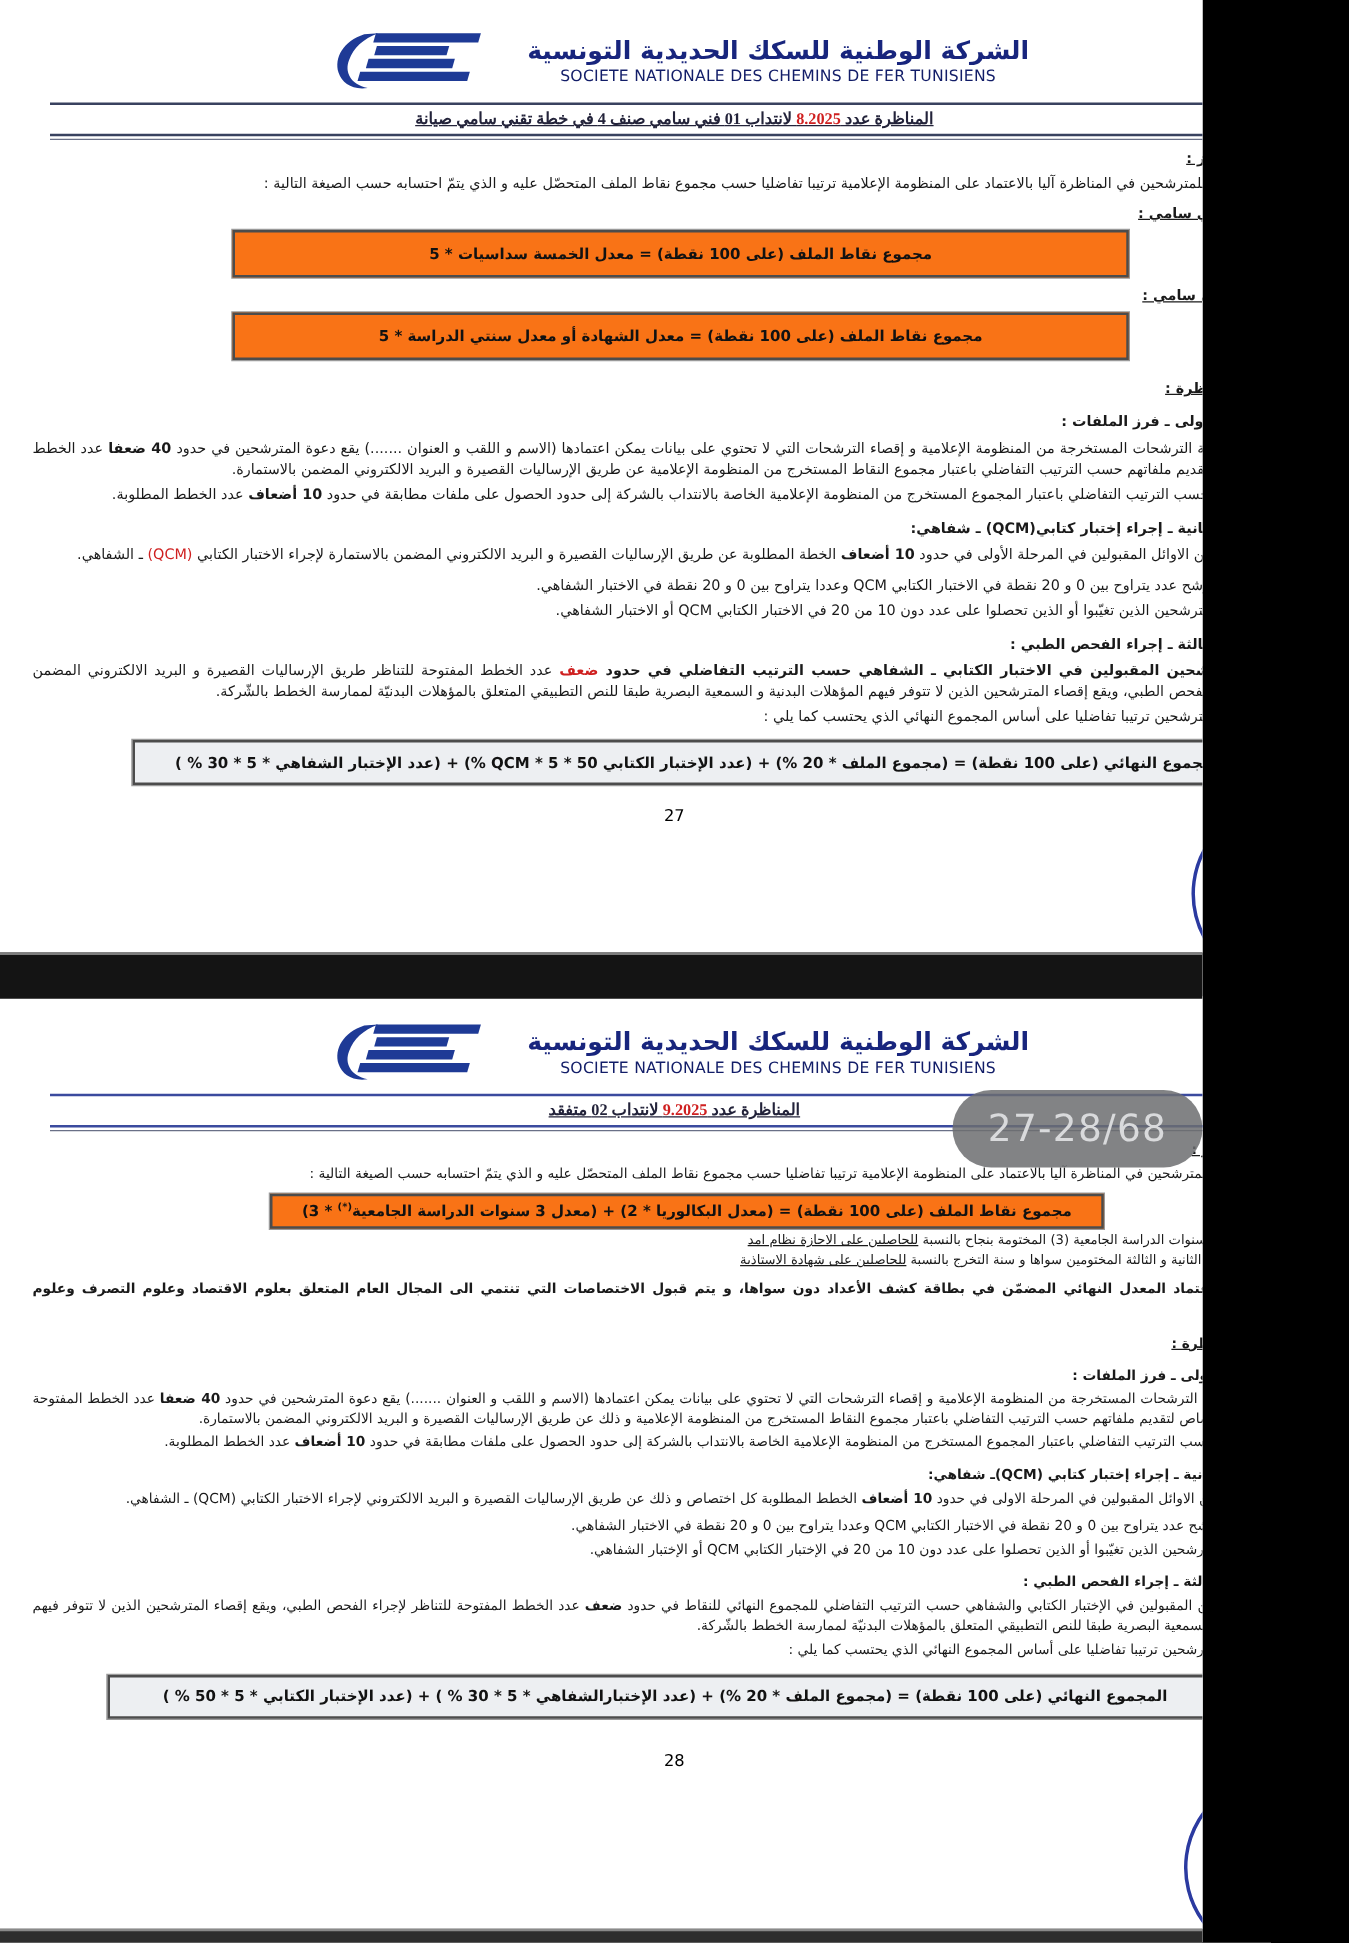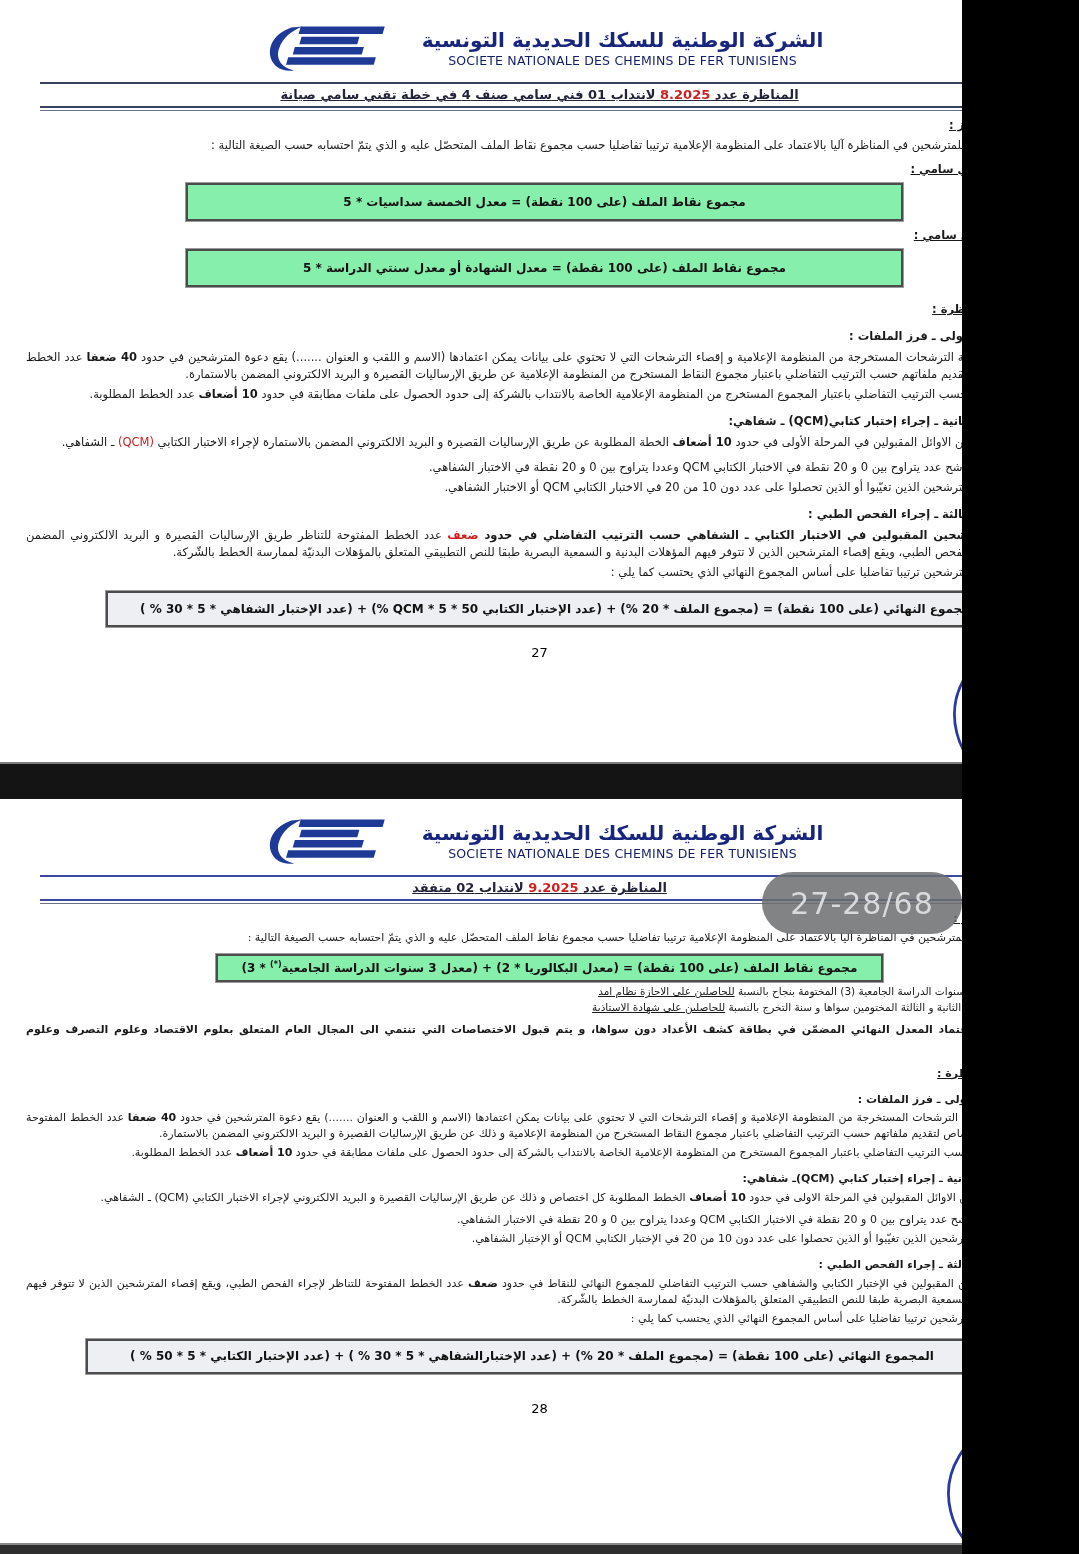--- a/index.html
+++ b/index.html
@@ -16,37 +16,37 @@
   .hdr .logo{width:138px;height:56px;flex:0 0 auto;}
   .coname{text-align:center;}
   .coname .ar{color:#18257d;font-weight:bold;font-size:20px;line-height:1.25;}
   .coname .fr{color:#121d68;font-weight:normal;font-size:12.5px;letter-spacing:.2px;}
 
   
   .titlestrip{margin:6px 14px 0 14px;border-top:2px solid #39425f;border-bottom:2px solid #39425f;
       padding:3px 0 4px 0;text-align:center;font-weight:bold;font-size:13px;color:#23233a;
       position:relative;}
   .titlestrip::after{content:"";position:absolute;left:0;right:0;bottom:-5px;height:1.5px;background:#6a7087;}
-  .titlestrip .t{text-decoration:underline;}
+  .titlestrip .t{text-decoration:underline;font-family:Liberation Serif, serif;}
   .red{color:#cf2020;}
 
   
   .doc{font-size:11.5px;line-height:1.5;color:#1a1a1a;}
   .doc p{margin:3px 0;}
   .h-u{font-weight:bold;}
   .h-u .txt{text-decoration:underline;}
   .num{direction:ltr;unicode-bidi:isolate;display:inline-block;margin-left:5px;}
   .stageh{font-weight:bold;margin-top:10px !important;}
   .chk{font-weight:bold;margin-top:5px !important;}
   .chk .mark{margin-left:8px;font-size:12px;}
   .chk .txt{text-decoration:underline;}
   .para{text-align:justify;}
   b.w{font-weight:bold;}
   .formula-box{margin:5px 150px 4px 160px;border:2px solid #4c4c4c;box-shadow:0 0 0 1px #9a9a9a;
-      background:#86efac;text-align:center;font-weight:bold;font-size:12px;color:#121212;
+      background:#f97316;text-align:center;font-weight:bold;font-size:12px;color:#121212;
       padding:8px 6px;}
   .formula-box.slim{margin:8px 170px 2px 190px;padding:3px 18px;}
   .final-box{margin:10px 40px 0 80px;border:2px solid #4c4c4c;box-shadow:0 0 0 1px #9a9a9a;
       background:#edeff2;text-align:center;font-weight:bold;font-size:12px;color:#121212;
       padding:7px 6px;}
   .pgnum{text-align:center;font-size:13px;color:#000000;margin-top:16px;direction:ltr;}
   .fn{font-size:10.5px;margin:1px 30px 0 0 !important;}
   .fn .u{text-decoration:underline;}
   .sup{font-size:8px;vertical-align:super;}
   .note{font-weight:bold;margin-top:6px !important;}

